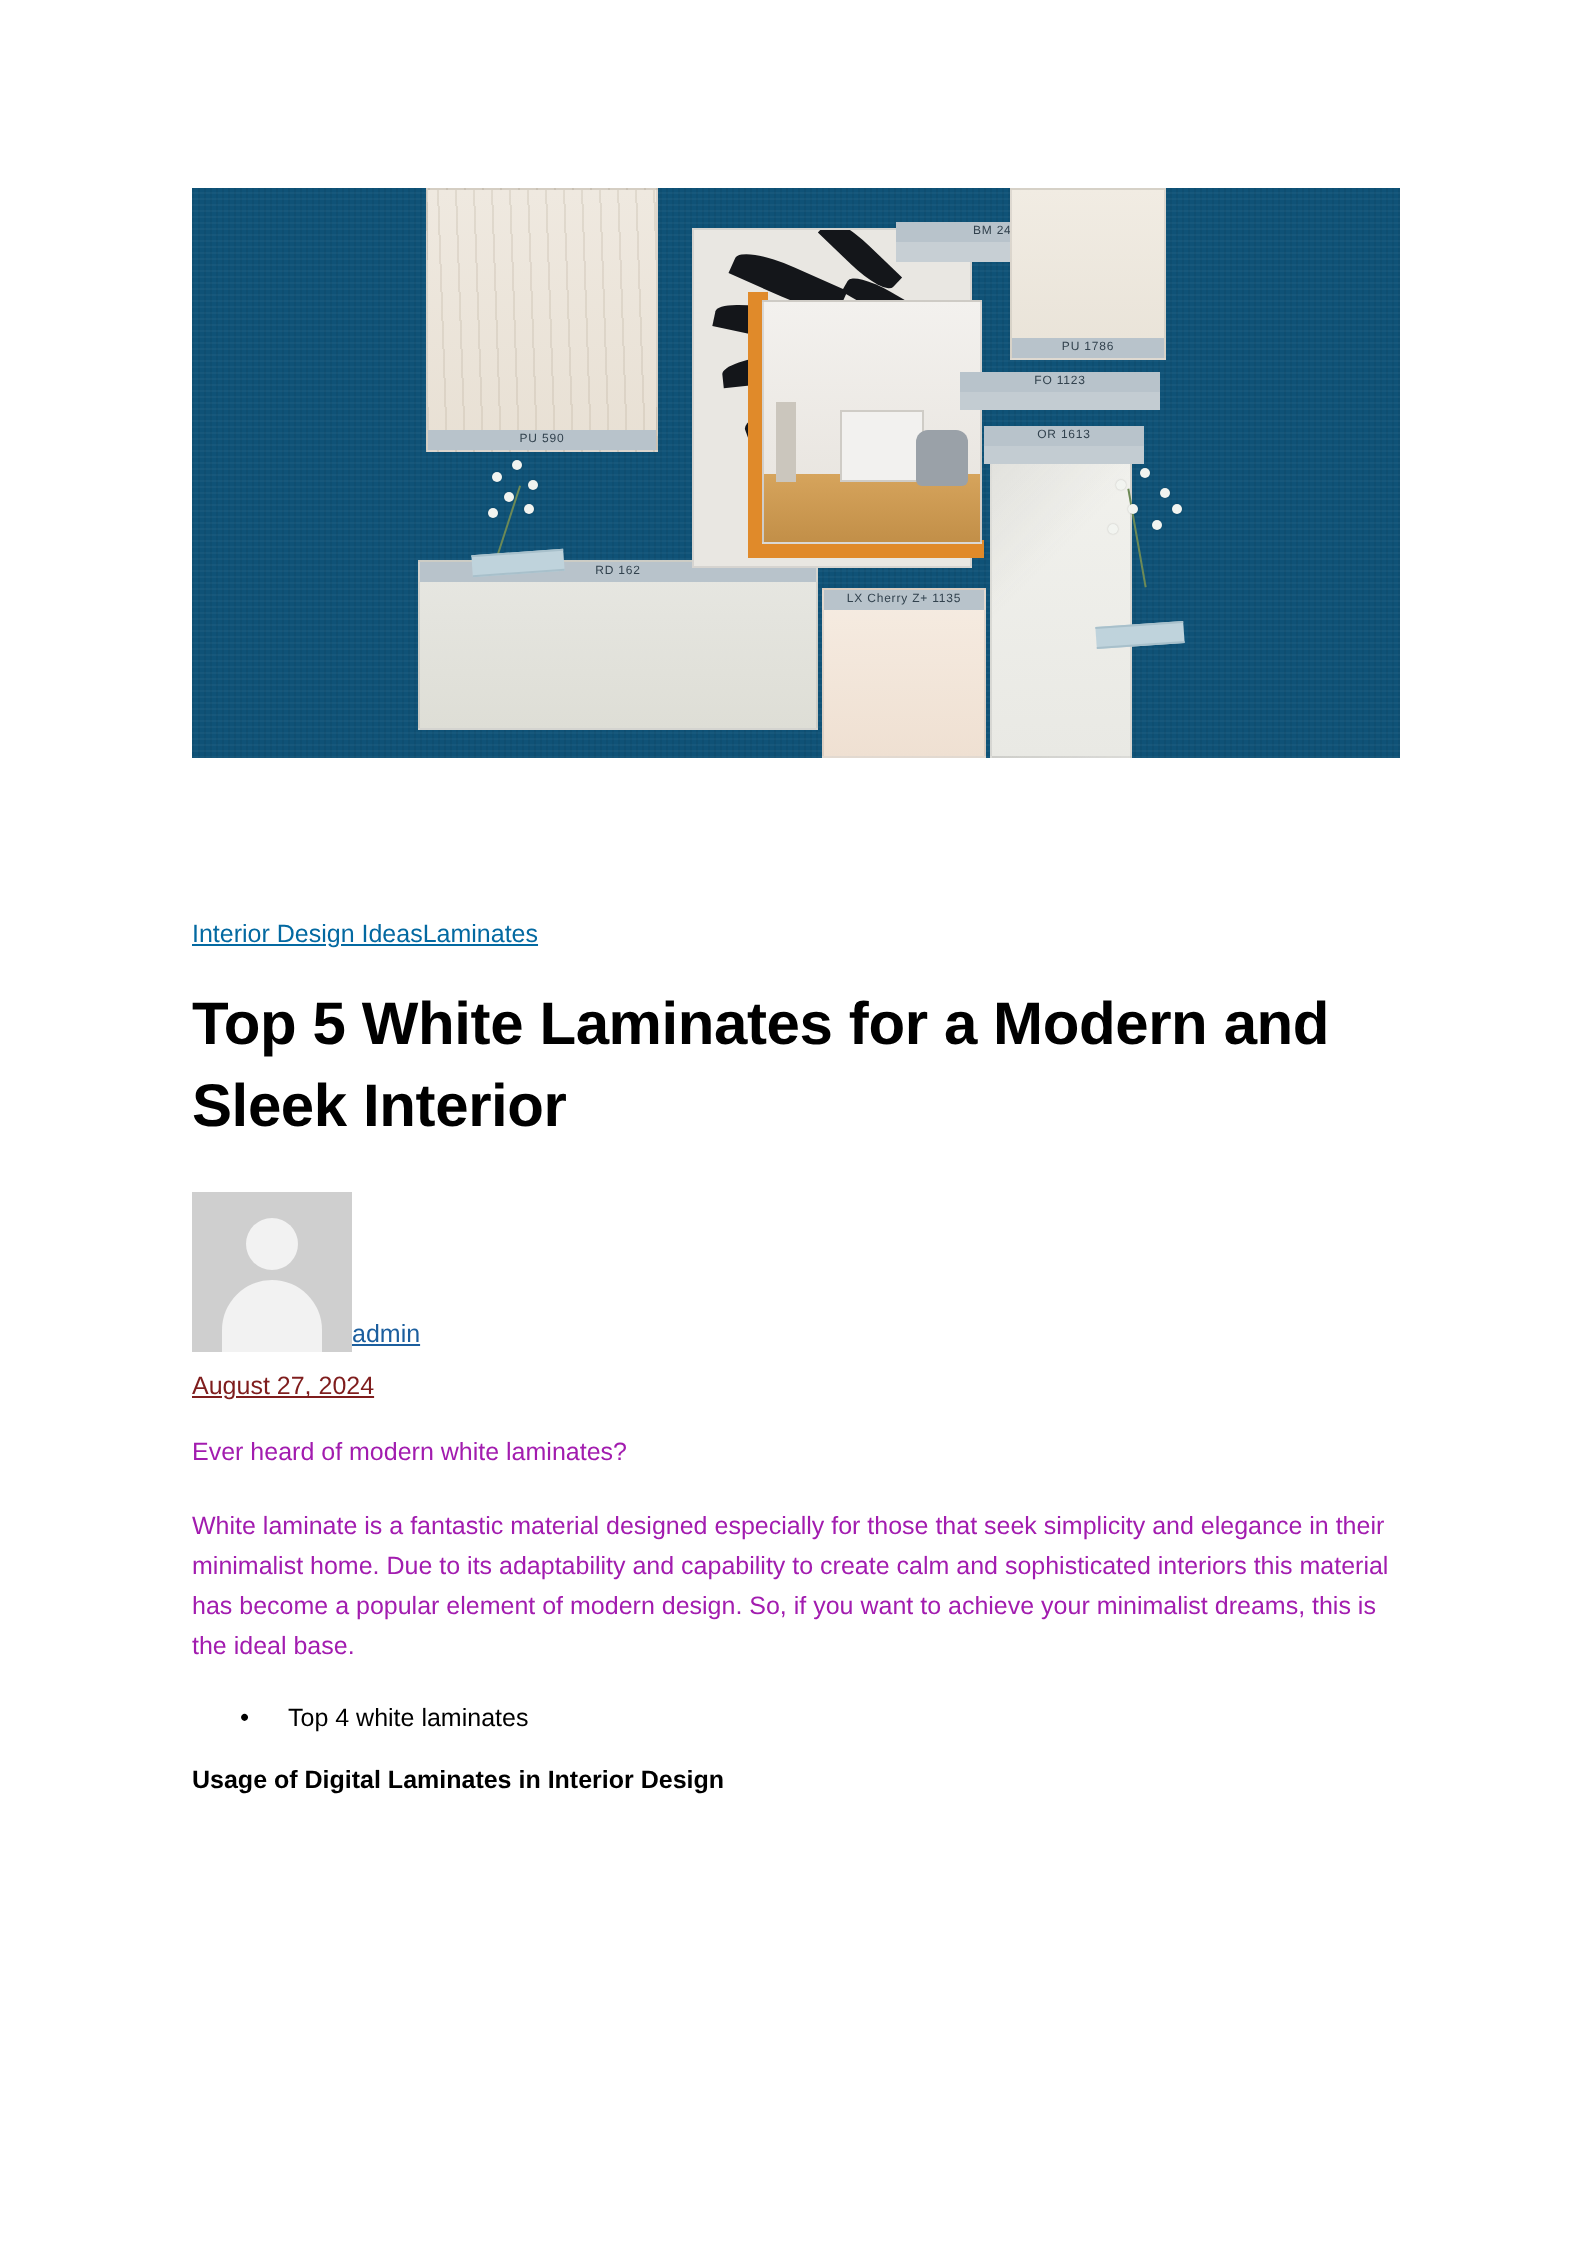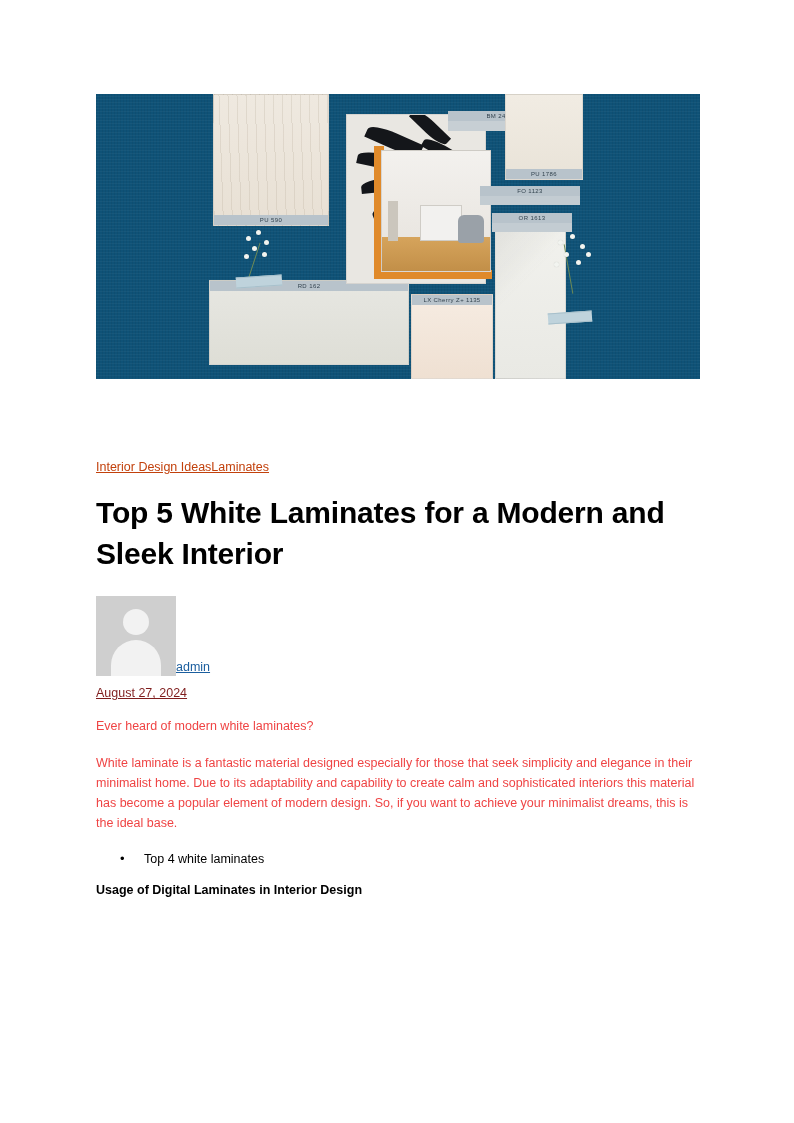--- a/index.html
+++ b/index.html
@@ -176,21 +176,21 @@
     background: #bfd3dc;
     border-top: 1px solid #a8c0cb;
     border-bottom: 1px solid #a8c0cb;
     transform: rotate(-4deg);
   }
 
   
   .cats {
     margin-top: 80px;
     font-size: 12.5px;
-    color: #c2410c;
+    color: #0369a1;
     text-decoration: underline;
     line-height: 1.3;
   }
   h1.title {
     font-size: 30px;
     font-weight: bold;
     line-height: 1.35;
     text-align: left;
     margin: 18px 0 0 0;
     letter-spacing: -0.2px;
@@ -236,21 +236,21 @@
     display: block;
     margin-top: 8px;
     font-size: 12.5px;
     color: #7f1d1d;
     text-decoration: underline;
   }
   p.body {
     font-size: 12.5px;
     line-height: 1.62;
     margin: 16px 0 0 0;
-    color: #ef4444;
+    color: #a21caf;
   }
   ul.toc {
     margin: 16px 0 0 0;
     padding-left: 48px;
     list-style: none;
   }
   ul.toc li {
     position: relative;
     font-size: 12.5px;
     line-height: 1.5;

